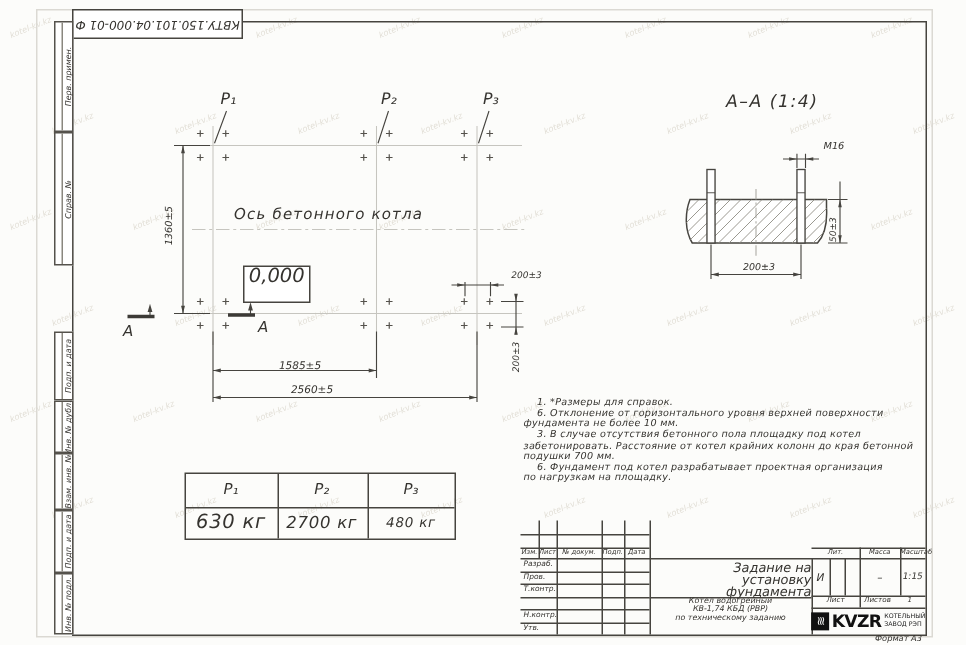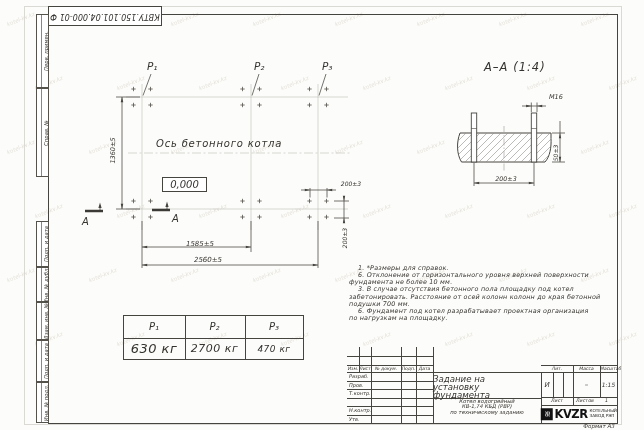--- a/index.html
+++ b/index.html
@@ -24,21 +24,21 @@
   .ltab .cell{position:absolute;height:22px;line-height:22px;text-align:center}
   
   .notes{position:absolute;left:349px;top:265px;width:264px}
   .note{font-size:6.4px;line-height:7.15px;letter-spacing:.2px;white-space:nowrap}
   .ind{padding-left:9px}
   
   .tb{position:absolute;left:347px;top:347px;width:270px;height:76px}
   .tb .v,.tb .h{position:absolute;background:#46443f}
   .tb .v{width:1px}.tb .h{height:1px}
   .docnum{position:absolute;left:86px;top:0;width:184px;height:25px;display:flex;align-items:center;justify-content:center;gap:14px;font-size:12.5px;letter-spacing:.4px}
-  .ttl{position:absolute;left:86px;width:108px;text-align:left;font-size:8.6px}
+  .ttl{position:absolute;left:86px;width:108px;text-align:right;font-size:8.6px}
   .prd{position:absolute;left:86px;width:108px;text-align:center;font-size:5.3px;line-height:5.6px}
   .rvh{position:absolute;top:18px;height:7px;line-height:7px;font-size:4.5px;text-align:center}
   .nmr{position:absolute;left:2px;height:8.5px;line-height:8.5px;font-size:5px}
   .lth{position:absolute;top:18px;height:7px;line-height:7px;font-size:4.5px;text-align:center}
   .ltv{position:absolute;top:25px;height:25px;display:flex;align-items:center;justify-content:center}
   .shr{position:absolute;top:50px;height:8px;line-height:8px;font-size:4.8px}
   .logo{position:absolute;left:194px;top:58px;width:76px;height:18px;display:flex;align-items:center;justify-content:center;gap:2px;font-style:normal}
   .lgico{width:12px;height:12px;background:#111;color:#fff;font-size:8px;line-height:12px;text-align:center;transform:rotate(90deg)}
   .lgtxt{font-weight:bold;font-size:11.5px;letter-spacing:-.5px;color:#111}
   .lgco{font-size:4.2px;line-height:4.6px;color:#222}
@@ -168,21 +168,21 @@
       M531.3,106 L526.1,104.8 L526.1,107.2 Z M537,106 L542.2,104.8 L542.2,107.2 Z
       M474,183 L479.2,181.7 L479.2,184.3 Z M534,183 L528.8,181.7 L528.8,184.3 Z
       M560,133 L558.8,138.2 L561.2,138.2 Z M560,162 L558.8,156.8 L561.2,156.8 Z
       M100,202.5 L98.4,208 L101.6,208 Z M167,201.5 L165.4,207 L168.6,207 Z"></path>
   </svg>
 
   <div class="t" style="left:147px;top:60px;font-size:10.5px">P₁</div>
   <div class="t" style="left:254px;top:60px;font-size:10.5px">P₂</div>
   <div class="t" style="left:322px;top:60px;font-size:10.5px">P₃</div>
   <div class="t" style="left:156px;top:138px;font-size:10px;letter-spacing:.8px">Ось бетонного котла</div>
-  <div class="t c" style="left:162px;top:177px;width:45px;height:15px;line-height:14px;font-size:10px;border:1px solid #46443f;box-sizing:border-box;background:#fff">0,000</div>
+  <div class="t c" style="left:162px;top:177px;width:45px;height:25px;line-height:14px;font-size:13px;border:1px solid #46443f;box-sizing:border-box;background:#fff">0,000</div>
   <div class="t c rot" style="left:93px;top:146px;width:40px;height:9px;font-size:6.5px">1360±5</div>
   <div class="t c" style="left:172px;top:239.5px;width:56px;font-size:7px">1585±5</div>
   <div class="t c" style="left:180px;top:256px;width:56px;font-size:7px">2560±5</div>
   <div class="t c" style="left:333px;top:180px;width:36px;font-size:6px">200±3</div>
   <div class="t c rot" style="left:325px;top:234px;width:40px;height:8px;font-size:6px">200±3</div>
   <div class="t" style="left:82px;top:216px;font-size:10px">А</div>
   <div class="t" style="left:172px;top:213px;font-size:10px">А</div>
 
   <div class="t" style="left:484px;top:60px;font-size:11.5px;letter-spacing:1px">А–А (1:4)</div>
   <div class="t" style="left:549px;top:93px;font-size:6.5px">М16</div>
@@ -191,29 +191,29 @@
 
   <div class="ltab">
     <div class="v1" style="left:60.5px"></div>
     <div class="v1" style="left:120.5px"></div>
     <div class="h1"></div>
     <div class="cell" style="left:0;top:0;width:60px;font-size:10px">P₁</div>
     <div class="cell" style="left:61px;top:0;width:59px;font-size:10px">P₂</div>
     <div class="cell" style="left:121px;top:0;width:58px;font-size:10px">P₃</div>
     <div class="cell" style="left:0;top:22px;width:60px;font-size:13px;letter-spacing:.5px">630 кг</div>
     <div class="cell" style="left:61px;top:22px;width:59px;font-size:11px;letter-spacing:.5px">2700 кг</div>
-    <div class="cell" style="left:121px;top:22px;width:58px;font-size:9px;letter-spacing:.5px">470 кг</div>
+    <div class="cell" style="left:121px;top:22px;width:58px;font-size:9px;letter-spacing:.5px">480 кг</div>
   </div>
 
   <div class="notes">
     <div class="note ind">1. *Размеры для справок.</div>
     <div class="note ind">6. Отклонение от горизонтального уровня верхней поверхности</div>
     <div class="note">фундамента не более 10 мм.</div>
     <div class="note ind">3. В случае отсутствия бетонного пола площадку под котел</div>
-    <div class="note">забетонировать. Расстояние от осей колонн колонн до края бетонной</div>
+    <div class="note">забетонировать. Расстояние от котел крайних колонн до края бетонной</div>
     <div class="note">подушки 700 мм.</div>
     <div class="note ind">6. Фундамент под котел разрабатывает проектная организация</div>
     <div class="note">по нагрузкам на площадку.</div>
   </div>
 
   <div class="tb">
     <div class="v" style="left:86px;top:0;height:76px"></div>
     <div class="v" style="left:194px;top:25px;height:51px"></div>
     <div class="h" style="left:0;top:9px;width:86px"></div>
     <div class="h" style="left:0;top:18px;width:86px"></div>

